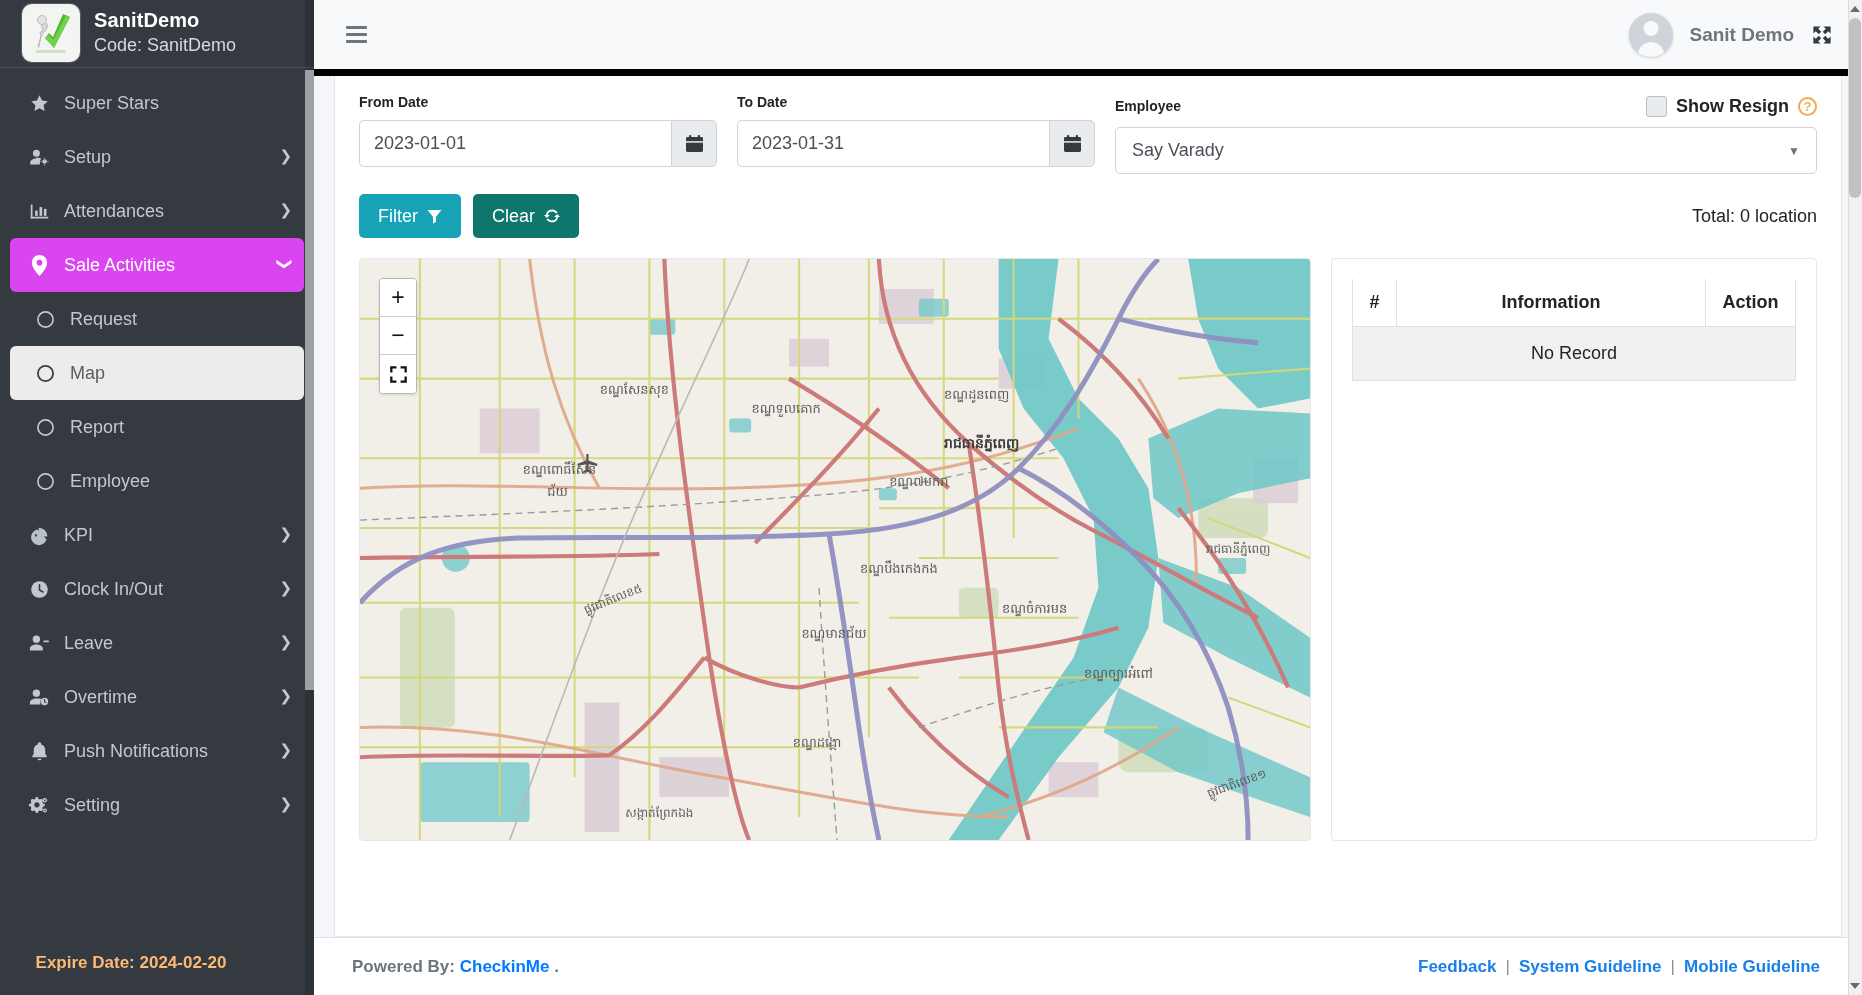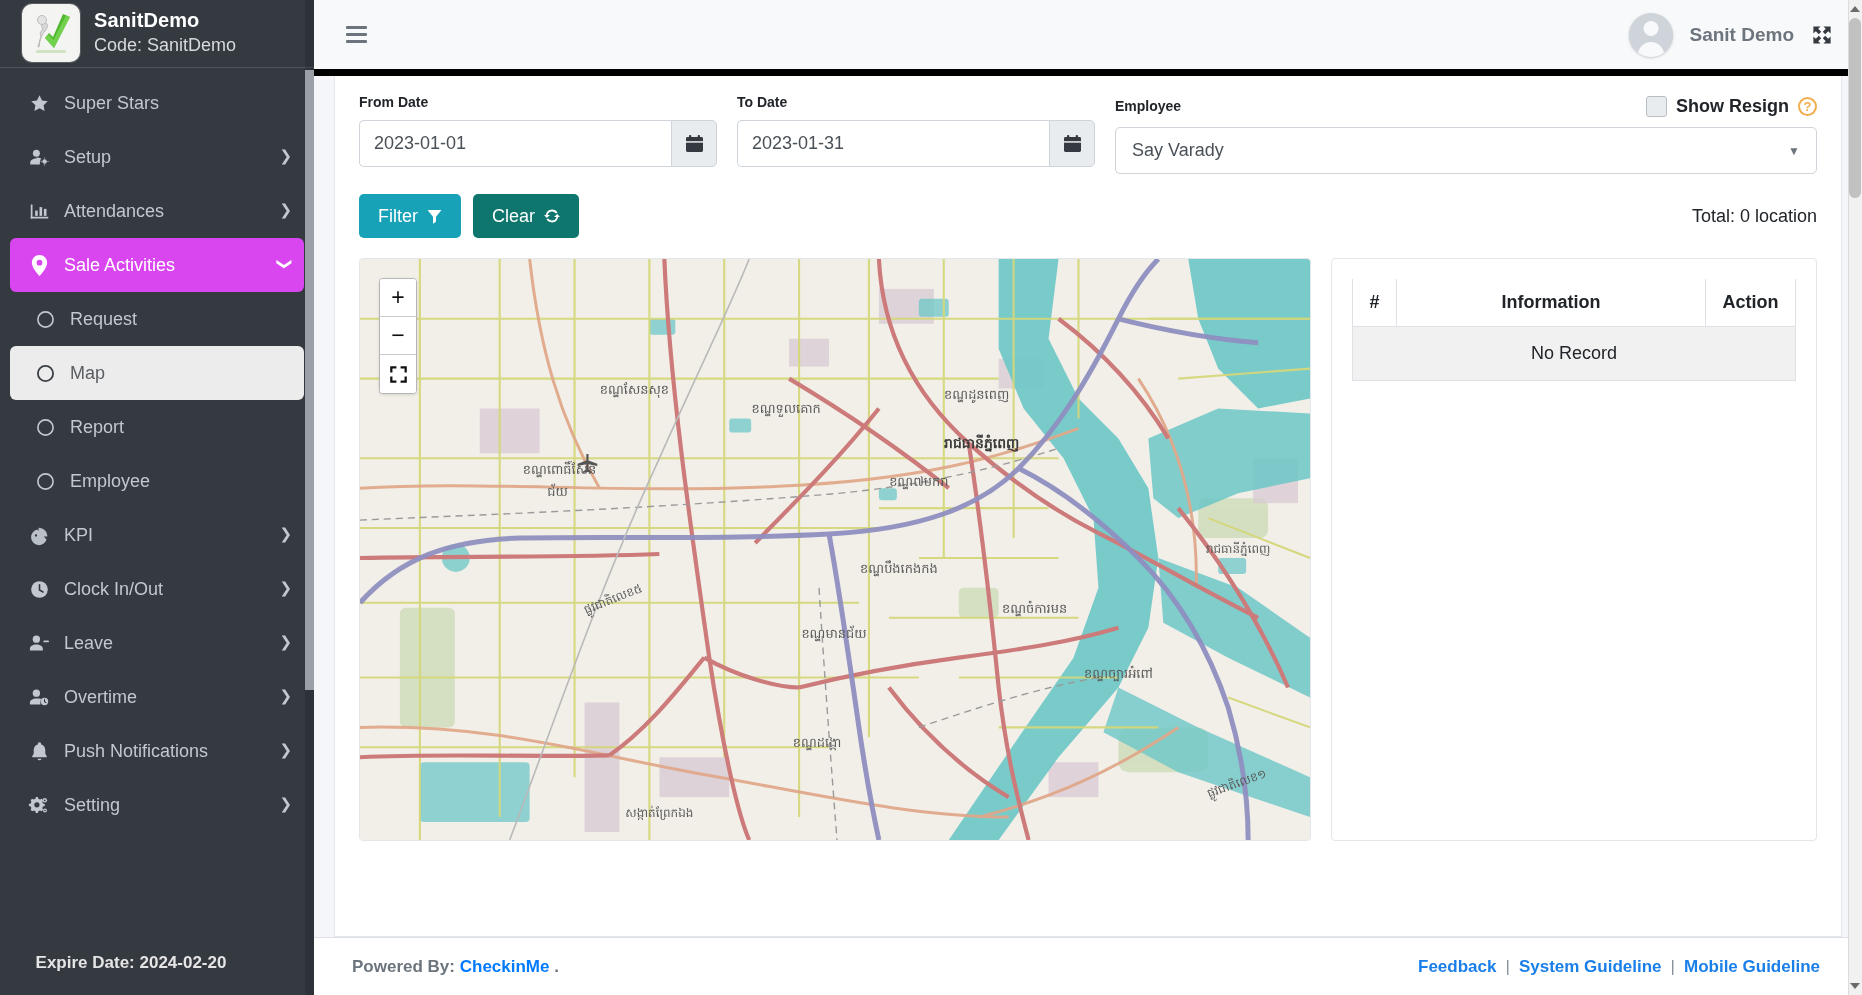--- a/index.html
+++ b/index.html
@@ -60,21 +60,21 @@
     margin-left: auto; font-size: 15px; color: #c2c7d0;
     transform: translateY(-1px);
   }
   .nav-item.active-blue .caret { color: #fff; }
   .nav-item.sub { padding-left: 20px; }
   .nav-item.sub .ico { font-size: 19px; }
 
   .expire {
     position: absolute; left: 0; bottom: 0;
     width: 262px; text-align: center;
-    color: #e5e5e5; font-size: 17px; font-weight: bold;
+    color: #fdba74; font-size: 17px; font-weight: bold;
     padding: 14px 0 22px 0;
   }
 
   
   .sb-scroll {
     position: absolute; right: 0; top: 0; width: 9px; height: 995px;
     background: rgba(0,0,0,.12);
   }
   .sb-thumb {
     position: absolute; right: 0; top: 70px; width: 9px; height: 620px;

